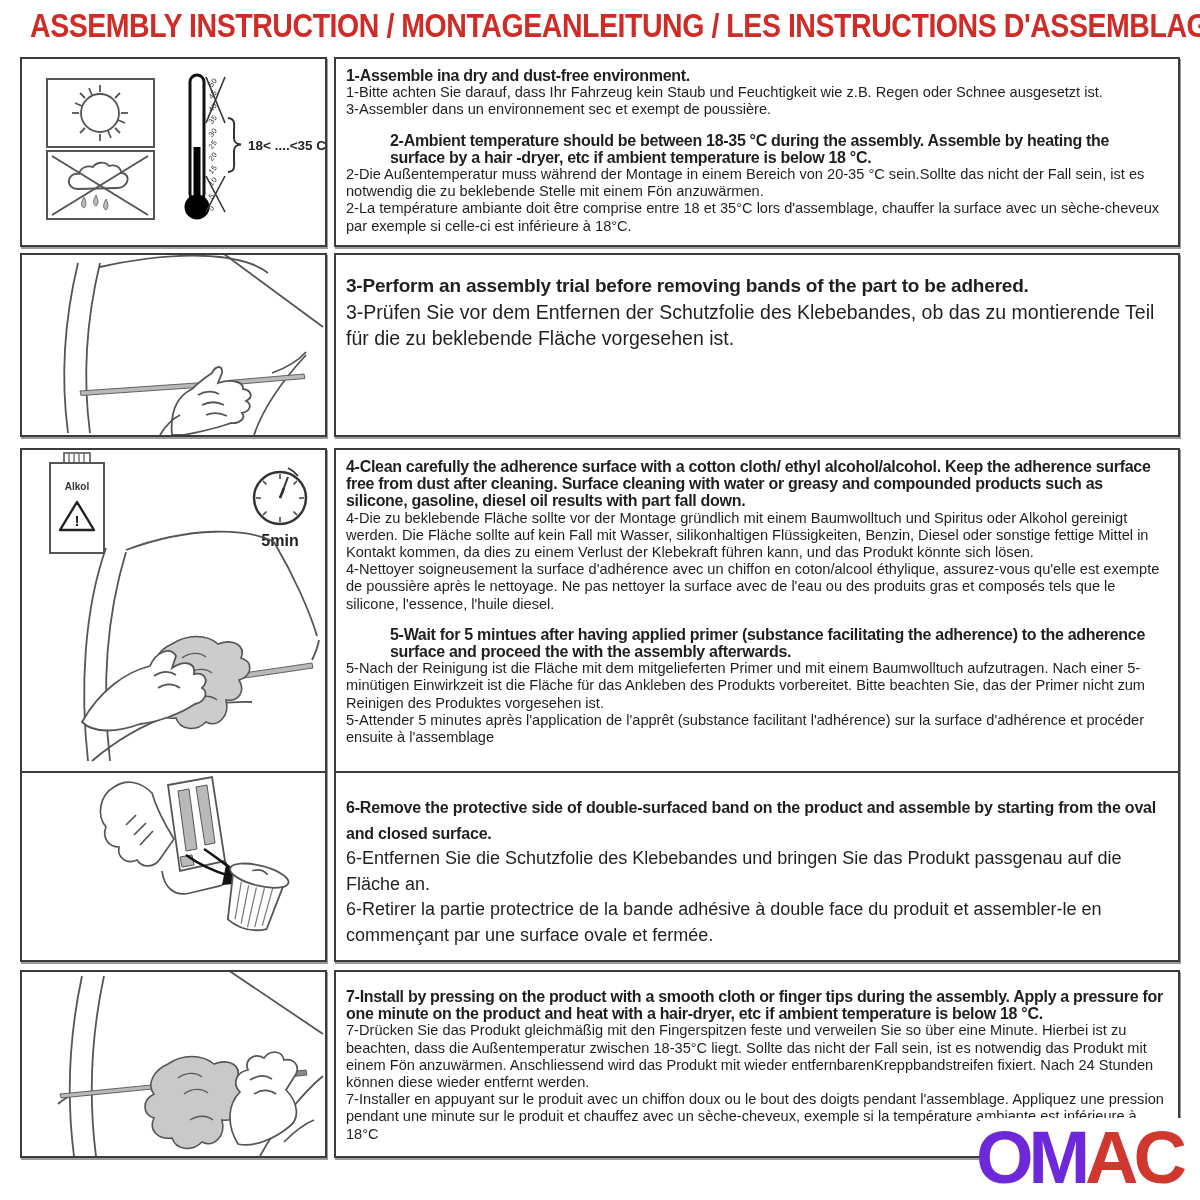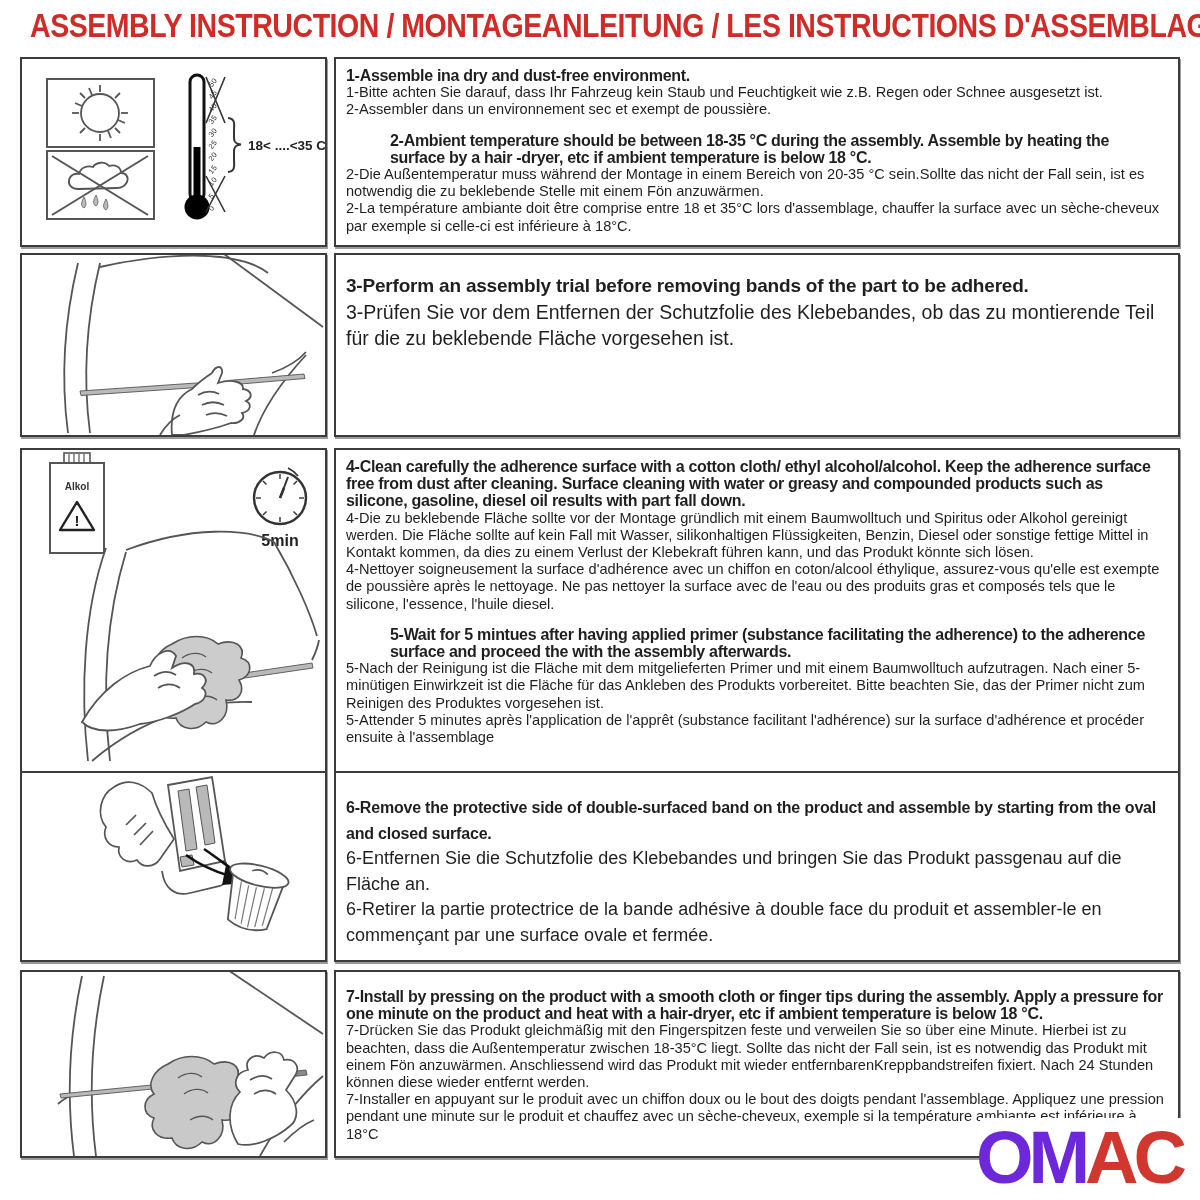--- a/index.html
+++ b/index.html
@@ -95,21 +95,21 @@
             <line x1="203" y1="117" x2="184" y2="153"></line>
         </g>
         <path d="M206,59 C214,60 212,66 212,72 L212,79 C212,84 215,85 219,85.5 C215,86 212,87 212,92 L212,100 C212,106 214,112 206,113" stroke="#333" stroke-width="2" fill="none"></path>
         <text x="226" y="91" font-size="13.5" font-weight="bold" fill="#222">18&lt; ....&lt;35 C</text>
       </g>
     </svg>
   </div>
   <div class="box tbox r1 fs-s">
     <p class="b">1-Assemble ina dry and dust-free environment.</p>
     <p>1-Bitte achten Sie darauf, dass Ihr Fahrzeug kein Staub und Feuchtigkeit wie z.B. Regen oder Schnee ausgesetzt ist.</p>
-    <p>2-Assembler dans un environnement sec et exempt de poussière.</p>
+    <p>3-Assembler dans un environnement sec et exempt de poussière.</p>
     <p class="b gap">2-Ambient temperature should be between 18-35 °C  during the assembly. Assemble by heating the surface by a hair -dryer, etc if ambient temperature is below 18 °C.</p>
     <p>2-Die Außentemperatur muss während der Montage in einem Bereich von 20-35 °C  sein.Sollte das nicht der Fall sein, ist es notwendig die zu beklebende Stelle mit einem Fön anzuwärmen.</p>
     <p>2-La température ambiante doit être comprise entre 18 et 35°C lors d'assemblage, chauffer la surface avec un sèche-cheveux par exemple si celle-ci est inférieure à 18°C.</p>
   </div>
 
   <div class="box illus r2">
     <svg width="303" height="180" viewBox="0 0 303 180">
       <g stroke="#555" stroke-width="1.8" fill="none">
         <path d="M46,178 C38,118 44,58 56,8"></path>
         <path d="M68,178 C60,118 66,58 78,8"></path>

